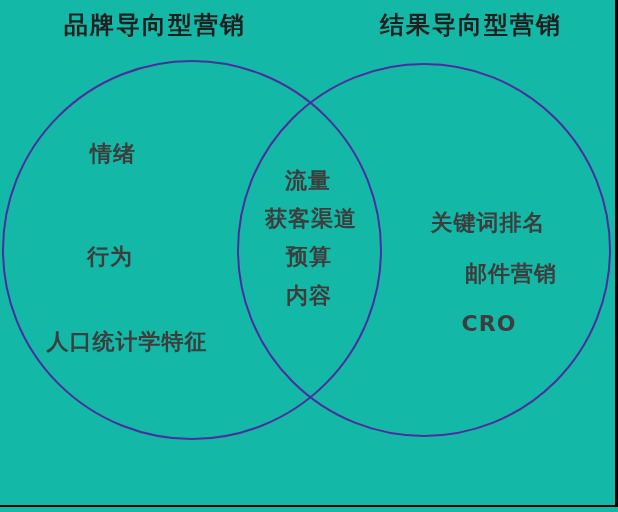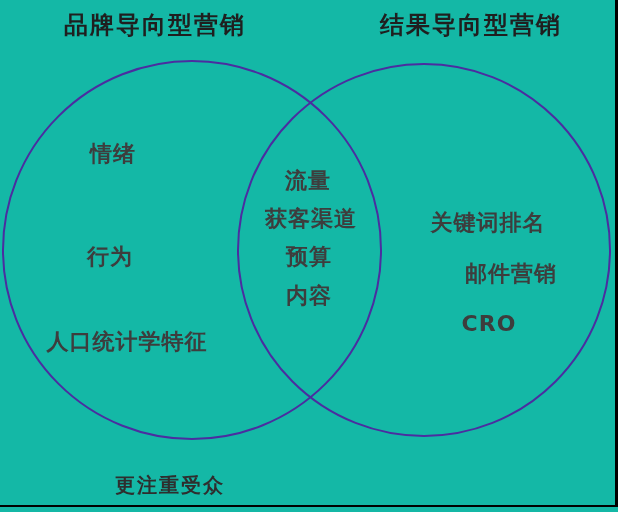--- a/index.html
+++ b/index.html
@@ -82,18 +82,17 @@
 
   <div class="vlabel vitem" style="left:308px; top:181px;">流量</div>
   <div class="vlabel vitem" style="left:311px; top:219px;">获客渠道</div>
   <div class="vlabel vitem" style="left:309px; top:257px;">预算</div>
   <div class="vlabel vitem" style="left:309px; top:296px;">内容</div>
 
   <div class="vlabel vitem" style="left:488px; top:223px;">关键词排名</div>
   <div class="vlabel vitem" style="left:487px; top:274px;margin-left:24px;">邮件营销</div>
   <div class="vlabel vitem" style="left:489px; top:323px;">CRO</div>
 
-  <div class="vlabel vfooter" style="left:170px; top:485px;">更注重受众</div>
 
   <div class="border-right"></div>
   <div class="border-bottom"></div>
 
 </div>
 
 </body></html>

